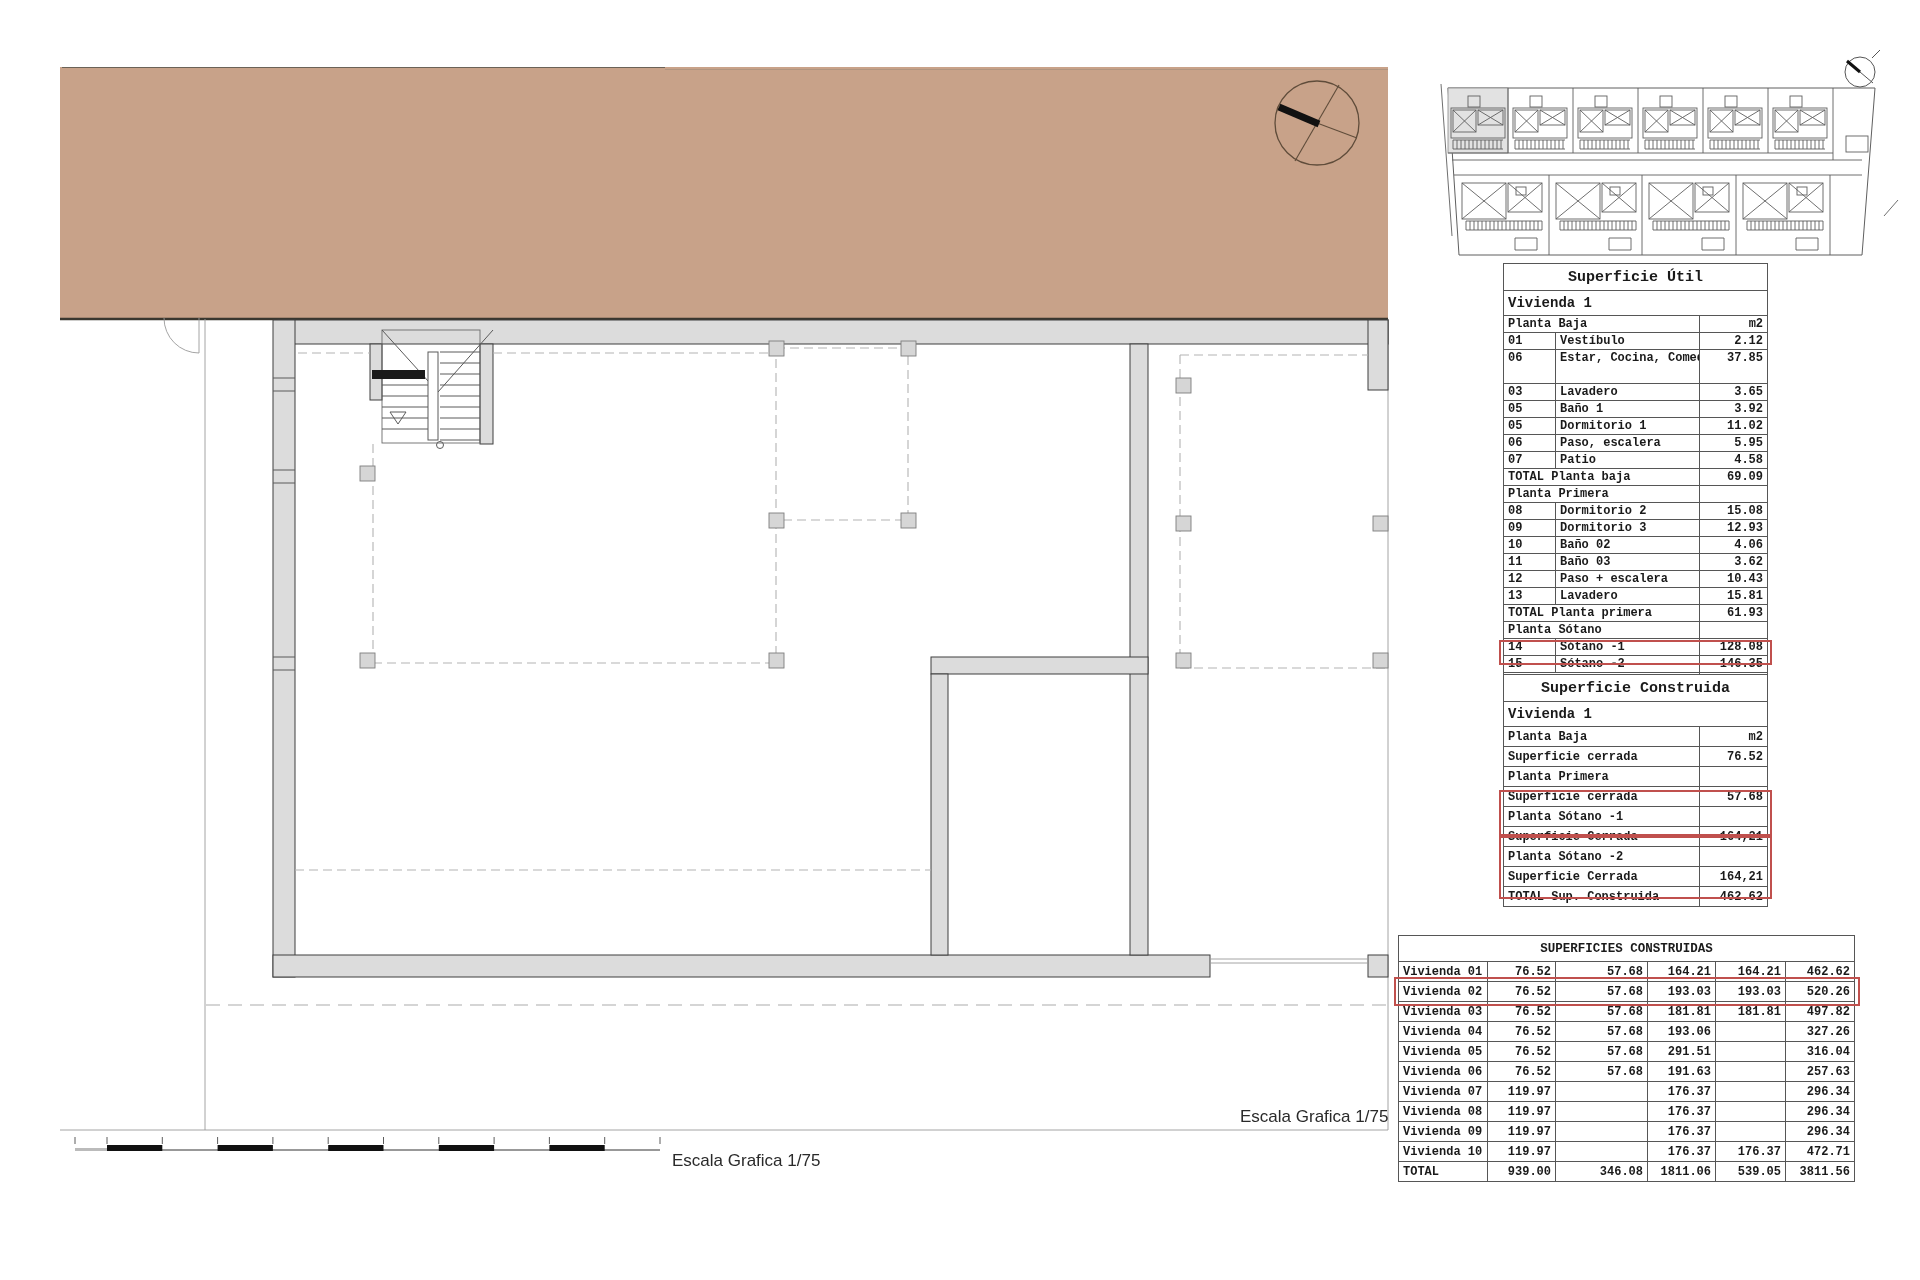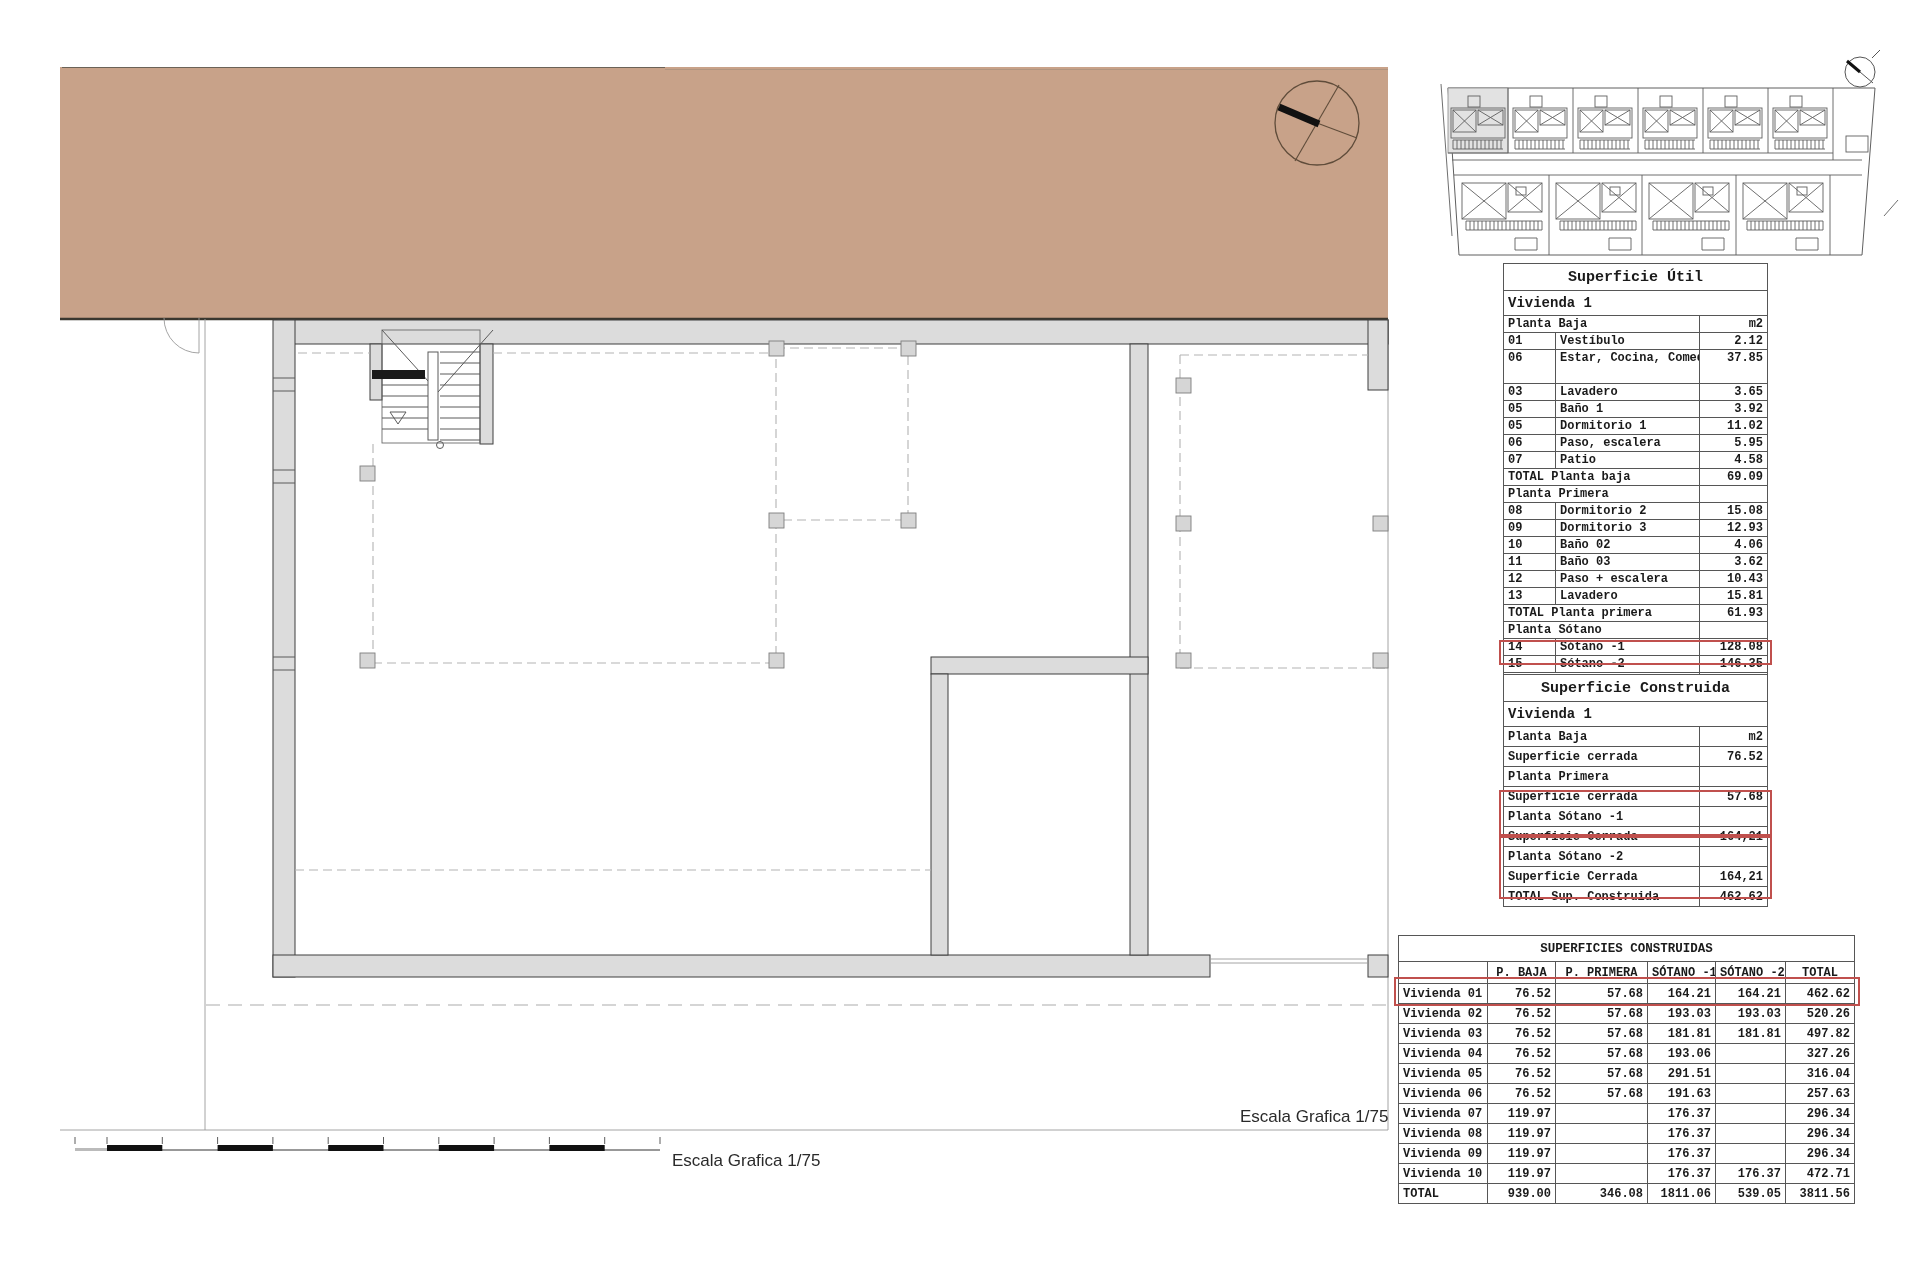--- a/index.html
+++ b/index.html
@@ -383,28 +383,20 @@
         <col style="width:68px">
           <col style="width:70px">
           <col style="width:69px">
       </colgroup>
       <thead>
         <tr class="title">
             <th colspan="6">SUPERFICIES CONSTRUIDAS</th>
           </tr>
       </thead>
       <tbody>
-          <tr class="hdr">
-            <td></td>
-            <td>P. BAJA</td>
-            <td>P. PRIMERA</td>
-            <td>SÓTANO -1</td>
-            <td>SÓTANO -2</td>
-            <td>TOTAL</td>
-          </tr>
           <tr>
             <td>Vivienda 01</td>
             <td class="r">76.52</td>
             <td class="r">57.68</td>
             <td class="r">164.21</td>
             <td class="r">164.21</td>
             <td class="r">462.62</td>
           </tr>
           <tr>
             <td>Vivienda 02</td>

